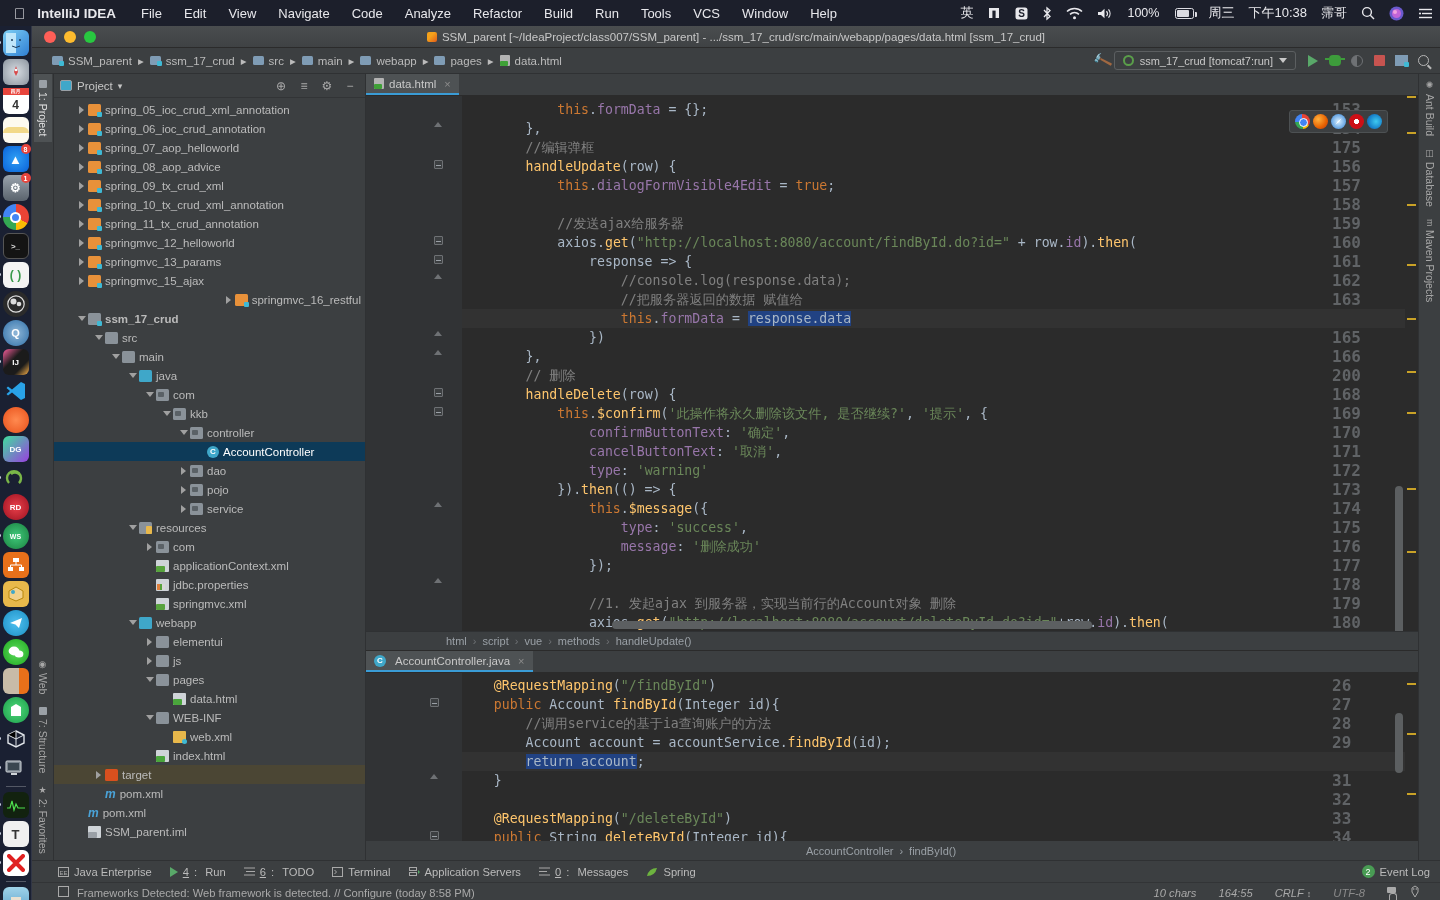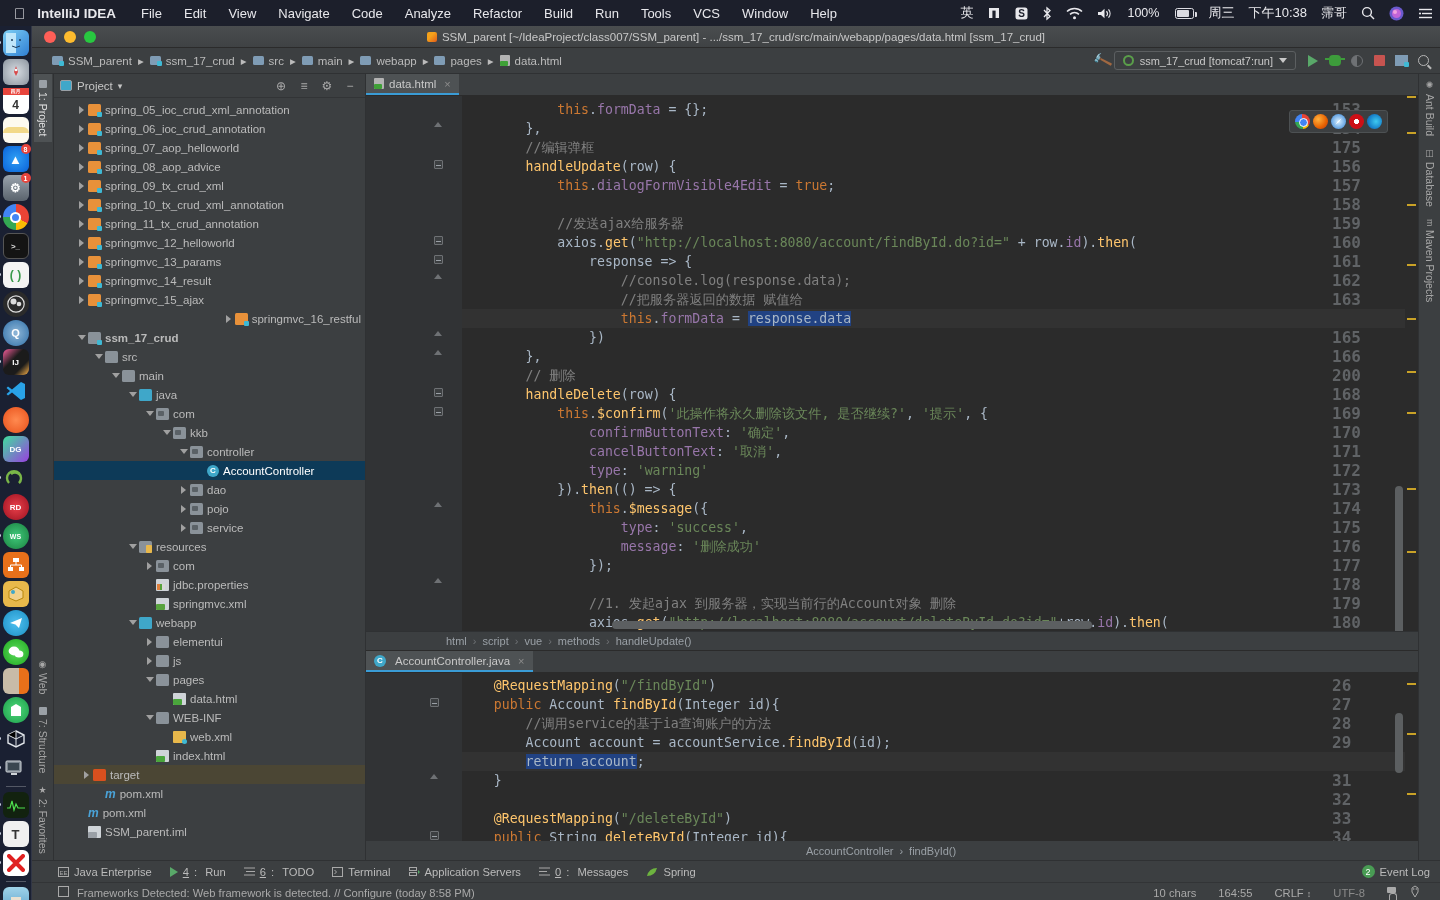--- a/index.html
+++ b/index.html
@@ -214,21 +214,21 @@
   .toolbar-bot .grow{flex:1;}
   .evt{display:flex;align-items:center;gap:5px;padding-right:10px;}
   .evt .cnt{background:#499c54;color:#fff;border-radius:50%;width:13px;height:13px;font-size:9px;
             display:flex;align-items:center;justify-content:center;}
 
   .statusbar {
     height:20px; background:#3c3f41; border-top:1px solid #323436;
     display:flex;align-items:center; padding:0 8px 0 26px; font-size:11.2px; color:#a9a9a9; gap:0;
   }
   .statusbar .grow{flex:1;}
-  .st-item{padding:0 11px; white-space:nowrap;}
+  .st-item{padding:0 11px; white-space:nowrap;font-style:italic;}
   .st-dim{color:#8a8a8a;text-align:right;}
   .lock{width:9px;height:11px;position:relative;}
   .lock:before{content:"";position:absolute;left:0;bottom:0;width:9px;height:6px;background:#a9a9a9;border-radius:1px;}
   .lock:after{content:"";position:absolute;left:1.5px;top:0;width:6px;height:6px;border:1.5px solid #a9a9a9;border-bottom:none;border-radius:3px 3px 0 0;}
 </style>
 </head>
 <body>
 
 <div class="root">
 
@@ -626,27 +626,20 @@
                 <span class="arrow-r"></span>
               </span>
               <span class="ic ic-mod"></span>
               <span>springmvc_13_params</span>
             </div>
             <div class="trow" style="padding-left: 21px;">
               <span class="tw">
                 <span class="arrow-r"></span>
               </span>
               <span class="ic ic-mod"></span>
-              <span>springmvc_14_result</span>
-            </div>
-            <div class="trow" style="padding-left: 21px;">
-              <span class="tw">
-                <span class="arrow-r"></span>
-              </span>
-              <span class="ic ic-mod"></span>
               <span>springmvc_15_ajax</span>
             </div>
             <div class="trow" style="padding-left: 21px; justify-content: flex-end;">
               <span class="tw">
                 <span class="arrow-r"></span>
               </span>
               <span class="ic ic-mod"></span>
               <span>springmvc_16_restful</span>
             </div>
             <div class="trow" style="padding-left: 21px;">
@@ -733,20 +726,25 @@
             </div>
             <div class="trow" style="padding-left: 89px;">
               <span class="tw">
                 <span class="arrow-r"></span>
               </span>
               <span class="ic ic-pkg"></span>
               <span>com</span>
             </div>
             <div class="trow" style="padding-left: 89px;">
               <span class="tw"></span>
+              <span class="ic ic-xmlg"></span>
+              <span>applicationContext.xml</span>
+            </div>
+            <div class="trow" style="padding-left: 89px;">
+              <span class="tw"></span>
               <span class="ic ic-prop"></span>
               <span>jdbc.properties</span>
             </div>
             <div class="trow" style="padding-left: 89px;">
               <span class="tw"></span>
               <span class="ic ic-xmlg"></span>
               <span>springmvc.xml</span>
             </div>
             <div class="trow" style="padding-left: 72px;">
               <span class="tw">
@@ -791,21 +789,21 @@
             <div class="trow" style="padding-left: 106px;">
               <span class="tw"></span>
               <span class="ic ic-webxml"></span>
               <span>web.xml</span>
             </div>
             <div class="trow" style="padding-left: 89px;">
               <span class="tw"></span>
               <span class="ic ic-html"></span>
               <span>index.html</span>
             </div>
-            <div class="trow sel2" style="padding-left: 26px;">
+            <div class="trow sel2" style="padding-left: 38px;">
               <span class="tw">
                 <span class="arrow-r"></span>
               </span>
               <span class="ic ic-target"></span>
               <span>target</span>
             </div>
             <div class="trow" style="padding-left: 38px;">
               <span class="tw"></span>
               <span class="ic-m">m</span>
               <span>pom.xml</span>

